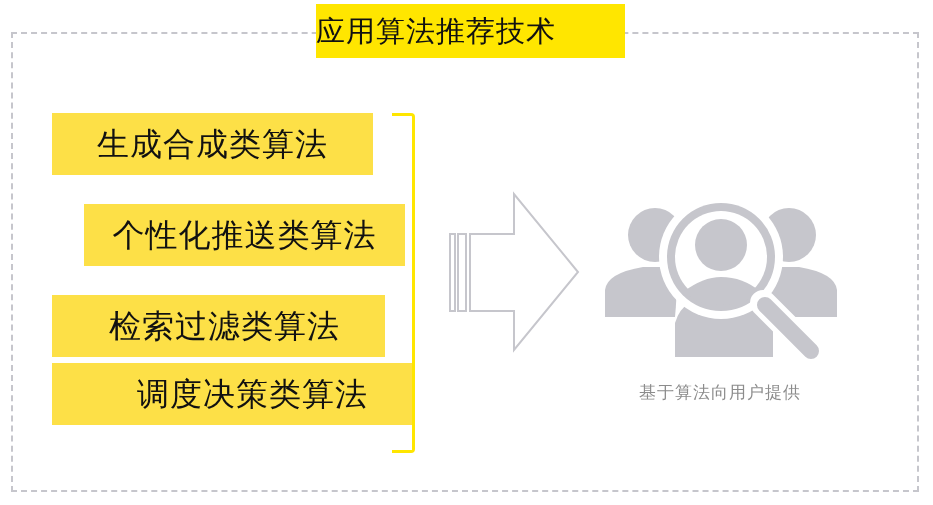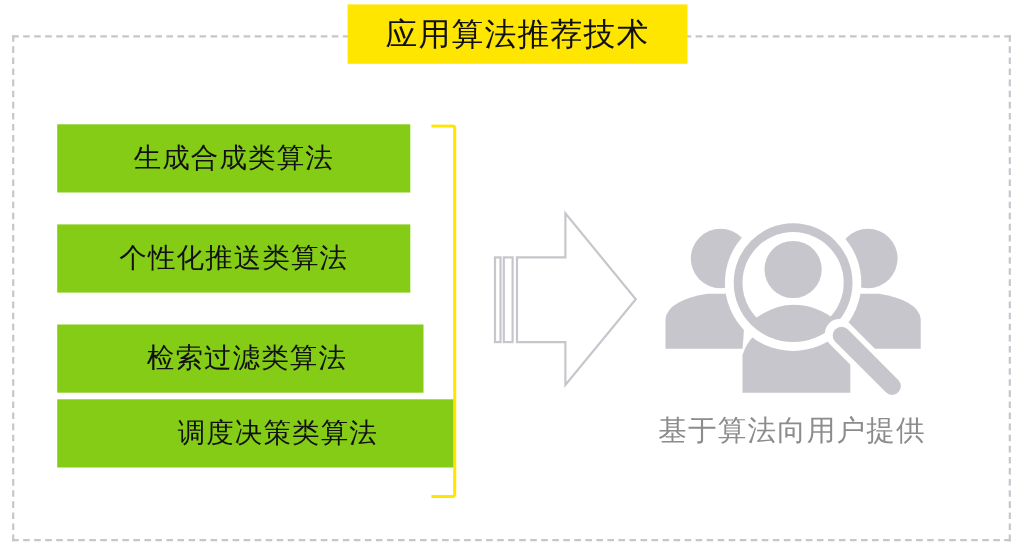--- a/index.html
+++ b/index.html
@@ -7,49 +7,49 @@
       width: 933px; height: 505px; position: relative; overflow: hidden;
       font-family: "DejaVu Sans", "Liberation Sans", sans-serif;
     }
     .frame {
       position: absolute; left: 11px; top: 32px; width: 908px; height: 460px;
       border: 2px dashed #c6c6cc; box-sizing: border-box;
     }
     .title {
       position: absolute; left: 316px; top: 4px; width: 309px; height: 54px;
       background: #ffe600; color: #111; font-size: 29px; line-height: 54px;
-      text-align: center; letter-spacing: 1px;
+      letter-spacing: 1px;
     }
     .algo-box {
       position: absolute; left: 52px; width: 321px; height: 62px;
-      background: #84cc16; color: #111; font-size: 25px; line-height: 62px;
+      background: #fde047; color: #111; font-size: 32px; line-height: 62px;
       text-align: center; letter-spacing: 1px;
     }
     .bracket {
       position: absolute; left: 392px; top: 113px; width: 20px; height: 334px;
       border-top: 3px solid #ffe600; border-right: 3px solid #ffe600;
       border-bottom: 3px solid #ffe600; border-radius: 0 4px 4px 0;
     }
     .arrow { position: absolute; left: 446px; top: 190px; }
     .user-icon { position: absolute; left: 603px; top: 195px; }
     .caption {
       position: absolute; left: 560px; top: 378px; width: 320px;
-      color: #8c8c8c; font-size: 26px; line-height: 29px; text-align: center;
+      color: #8c8c8c; font-size: 17px; line-height: 29px; text-align: center;
       letter-spacing: 1px;
     }
   </style>
 </head>
 <body>
 
 <div class="frame"></div>
 
 <div class="title">应用算法推荐技术</div>
 
 <div class="algo-box" style="top:113px;">生成合成类算法</div>
-<div class="algo-box" style="top:204px;">个性化推送类算法</div>
+<div class="algo-box" style="top:204px;margin-left:32px;">个性化推送类算法</div>
 <div class="algo-box" style="top:295px;padding-left:12px;">检索过滤类算法</div>
 <div class="algo-box" style="top:363px;padding-left:40px;">调度决策类算法</div>
 
 <div class="bracket"></div>
 
 <div class="arrow">
   <svg width="140" height="165" viewBox="0 0 140 165">
     <g fill="#ffffff" stroke="#c6c6cc" stroke-width="2">
       <rect x="4" y="44" width="5" height="77"></rect>
       <rect x="12" y="44" width="8" height="77"></rect>

